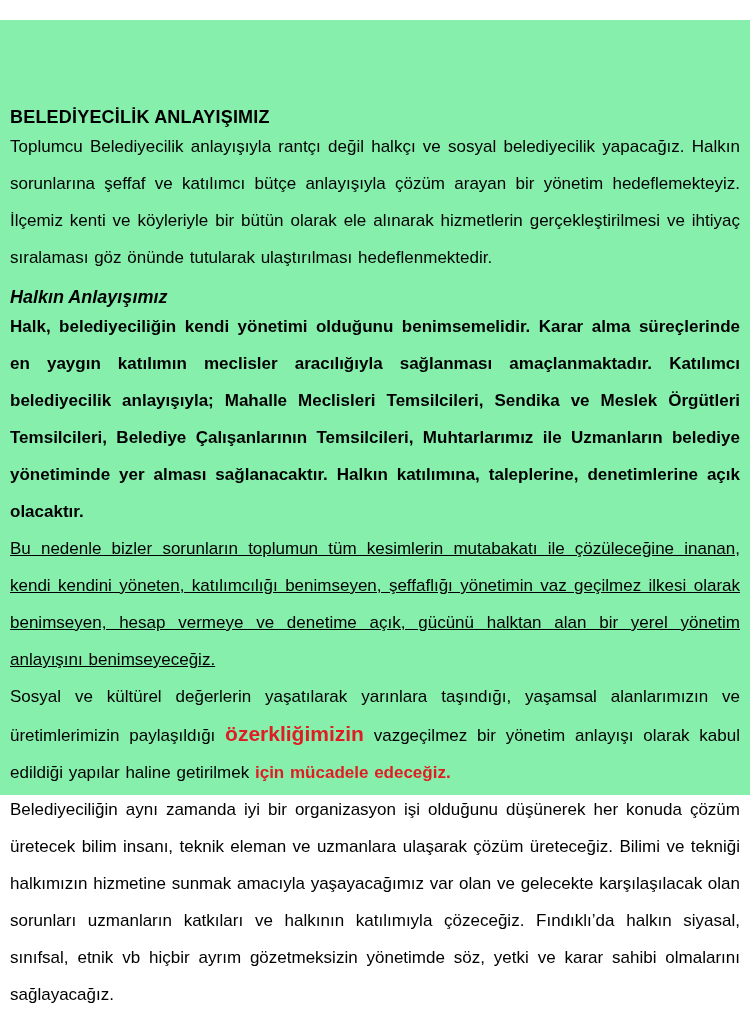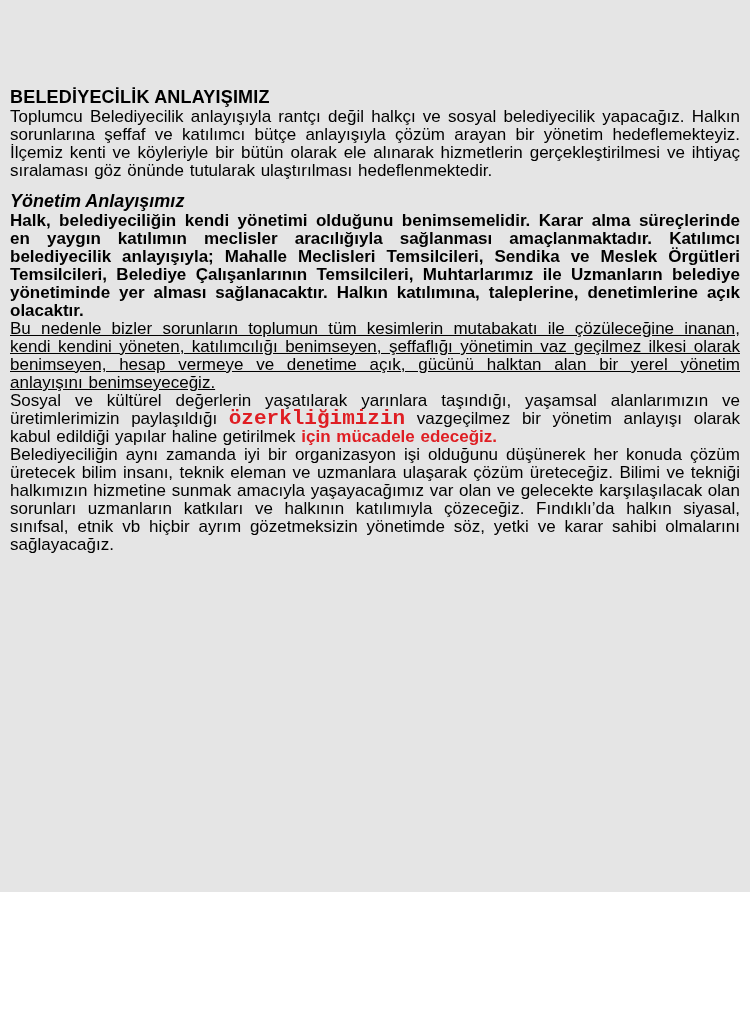--- a/index.html
+++ b/index.html
@@ -11,37 +11,38 @@
   }
   body {
     width: 750px;
     height: 1035px;
     font-family: "Liberation Sans", "DejaVu Sans", sans-serif;
     color: #000000;
     overflow: hidden;
   }
   .page {
     width: 750px;
-    height: 892px;
+    height: 775px;
     padding: 0 10px;
-    background: #e5e5e5;
+    background: #86efac;
+    margin-top: 20px;
   }
   .doc-title {
     margin: 0;
     padding-top: 86px;
     font-size: 18px;
     line-height: 22px;
     font-weight: bold;
     letter-spacing: 0.2px;
     text-align: left;
   }
   p.body-par {
     margin: 0;
     font-size: 17px;
-    line-height: 18px;
+    line-height: 37px;
     text-align: justify;
     word-spacing: 1px;
   }
   .par-intro        { margin-top: 47px; }
   .section-subtitle {
     margin: 10px 0 0 0;
     font-size: 18px;
     line-height: 22px;
     font-weight: bold;
     font-style: italic;
@@ -59,33 +60,32 @@
     margin-top: 17px;
     padding-left: 30px;
     text-indent: -30px;
   }
   .run-bold-black { font-weight: normal; color: #000000; }
   .run-bold-red   { font-weight: bold; color: var(--accent-red); }
   .run-bold-red-large {
     font-weight: bold;
     color: var(--accent-red);
     font-size: 21px;
-    font-family: Liberation Mono, monospace;
   }
 </style>
 </head>
 <body>
 
 <div class="page">
 
   <h1 class="doc-title">BELEDİYECİLİK ANLAYIŞIMIZ</h1>
 
   <p class="body-par par-intro">Toplumcu Belediyecilik anlayışıyla rantçı değil halkçı ve sosyal belediyecilik yapacağız. Halkın sorunlarına şeffaf ve katılımcı bütçe anlayışıyla çözüm arayan bir yönetim hedeflemekteyiz. İlçemiz kenti ve köyleriyle bir bütün olarak ele alınarak hizmetlerin gerçekleştirilmesi ve ihtiyaç sıralaması göz önünde tutularak ulaştırılması hedeflenmektedir.</p>
 
-  <h2 class="section-subtitle">Yönetim Anlayışımız</h2>
+  <h2 class="section-subtitle">Halkın Anlayışımız</h2>
 
   <p class="body-par par-governance">Halk, belediyeciliğin kendi yönetimi olduğunu benimsemelidir. Karar alma süreçlerinde en yaygın katılımın meclisler aracılığıyla sağlanması amaçlanmaktadır. Katılımcı belediyecilik anlayışıyla; Mahalle Meclisleri Temsilcileri, Sendika ve Meslek Örgütleri Temsilcileri, Belediye Çalışanlarının Temsilcileri, Muhtarlarımız ile Uzmanların belediye yönetiminde yer alması sağlanacaktır. Halkın katılımına, taleplerine, denetimlerine açık olacaktır.</p>
 
   <p class="body-par par-principles">Bu nedenle bizler sorunların toplumun tüm kesimlerin mutabakatı ile çözüleceğine inanan, kendi kendini yöneten, katılımcılığı benimseyen, şeffaflığı yönetimin vaz geçilmez ilkesi olarak benimseyen, hesap vermeye ve denetime açık, gücünü halktan alan bir yerel yönetim anlayışını benimseyeceğiz.</p>
 
   <p class="body-par par-emphasis"><span class="run-bold-black">Sosyal ve kültürel değerlerin yaşatılarak yarınlara taşındığı, yaşamsal alanlarımızın ve üretimlerimizin paylaşıldığı </span><span class="run-bold-red-large">özerkliğimizin</span><span class="run-bold-black"> vazgeçilmez bir yönetim anlayışı olarak kabul edildiği yapılar haline getirilmek </span><span class="run-bold-red">için mücadele edeceğiz.</span></p>
 
   <p class="body-par par-organization">Belediyeciliğin aynı zamanda iyi bir organizasyon işi olduğunu düşünerek her konuda çözüm üretecek bilim insanı, teknik eleman ve uzmanlara ulaşarak çözüm üreteceğiz. Bilimi ve tekniği halkımızın hizmetine sunmak amacıyla yaşayacağımız var olan ve gelecekte karşılaşılacak olan sorunları uzmanların katkıları ve halkının katılımıyla çözeceğiz. Fındıklı’da halkın siyasal, sınıfsal, etnik vb hiçbir ayrım gözetmeksizin yönetimde söz, yetki ve karar sahibi olmalarını sağlayacağız.</p>
 
 

